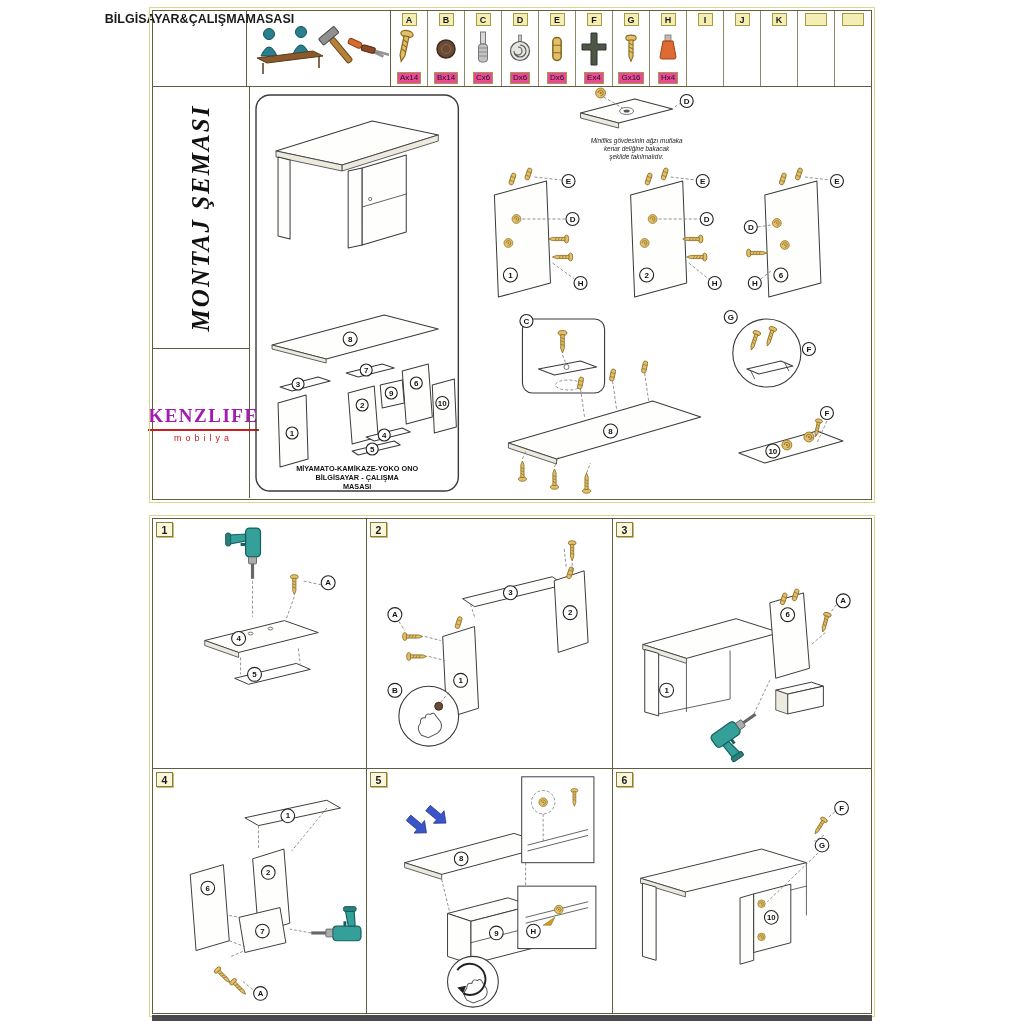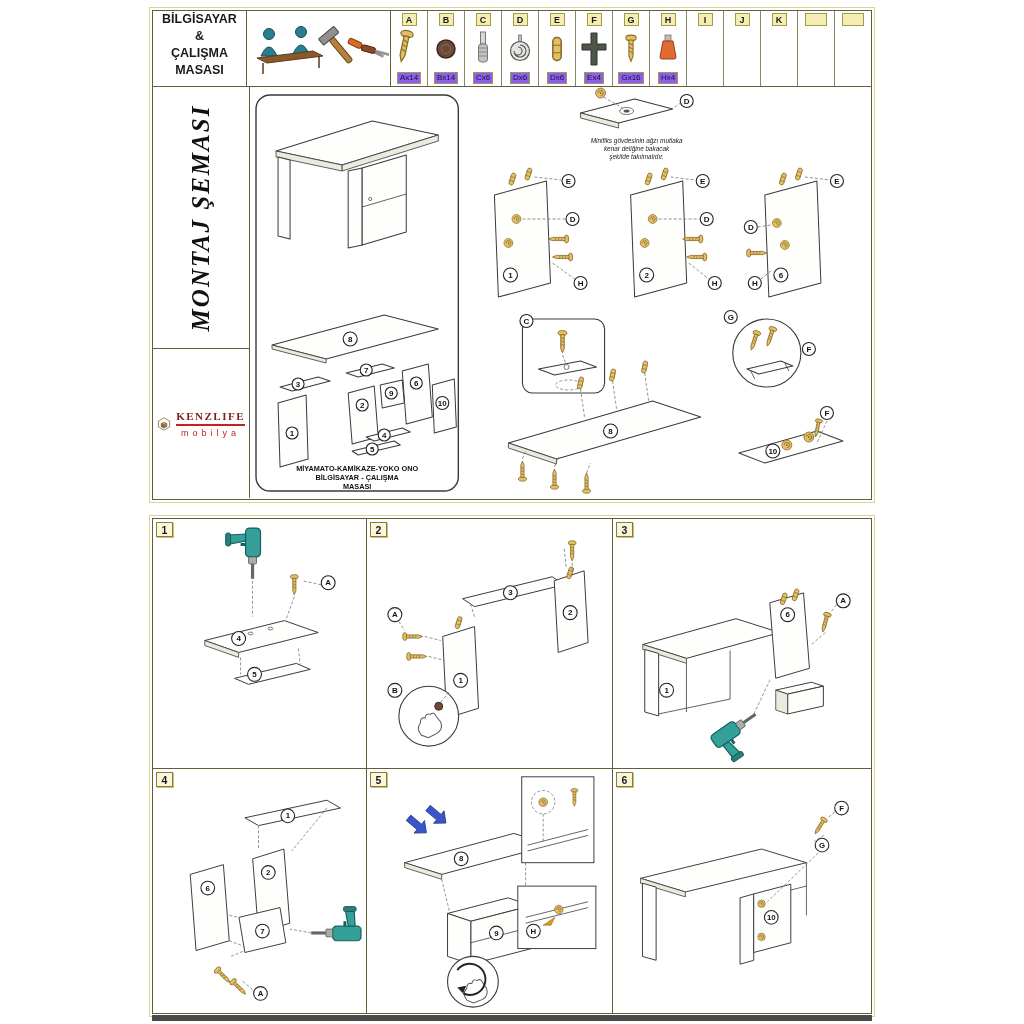--- a/index.html
+++ b/index.html
@@ -1,37 +1,37 @@
 <!DOCTYPE html>
 <html><head>
 <meta charset="utf-8">
 <style>
   *{box-sizing:border-box;margin:0;padding:0}
   html,body{width:1024px;height:1024px;background:#fff}
   body{font-family:"Liberation Sans",sans-serif;color:#1a1a1a;position:relative}
   .sheet-top{position:absolute;left:152px;top:10px;width:720px;height:490px;border:1.5px solid #5f5f40;outline:1px solid #ddd48f;outline-offset:2px;background:#fff}
   .header-row{display:flex;height:76px;border-bottom:1.5px solid #5f5f40}
-  .title-box{width:94px;border-right:1.5px solid #5f5f40;display:flex;flex-direction:column;text-align:center;font-weight:bold;font-size:12.5px;line-height:1.35}
+  .title-box{width:94px;border-right:1.5px solid #5f5f40;display:flex;flex-direction:row;justify-content:center;text-align:center;font-weight:bold;font-size:12.5px;line-height:1.35}
   .tools-box{width:144px;border-right:1.5px solid #5f5f40;display:flex;align-items:center;justify-content:center;overflow:hidden}
   .parts-strip{flex:1;display:flex;overflow:hidden}
   .part-col{width:37px;border-right:1px solid #8a8a6a;display:flex;flex-direction:column;align-items:center;padding-top:2px}
   .part-col.filler{border-right:1px solid #8a8a6a}
   .part-col.last{flex:1;border-right:none}
   .part-letter{min-width:15px;height:13px;background:#f5eeb4;border:1px solid #a59b3f;font-size:9px;font-weight:bold;display:flex;align-items:center;justify-content:center;padding:0 2px}
   .part-letter:empty{min-width:22px}
   .part-icon{flex:1;display:flex;align-items:center;justify-content:center}
-  .part-qty{font-size:8px;background:#8b5cf6;border:1px solid #a59b3f;padding:0 2px;margin-bottom:2px;line-height:10px}
+  .part-qty{font-size:8px;background:#ec4899;border:1px solid #a59b3f;padding:0 2px;margin-bottom:2px;line-height:10px}
   .part-qty:empty{visibility:hidden}
   .mid-row{display:flex;height:411px}
   .left-col{width:97px;border-right:1.5px solid #5f5f40;display:flex;flex-direction:column}
   .montaj-box{height:262px;border-bottom:1.5px solid #5f5f40;position:relative;overflow:hidden}
   .montaj-text{position:absolute;left:50%;top:50%;transform:translate(-50%,-50%) rotate(-90deg);white-space:nowrap;font-family:"Liberation Serif",serif;font-weight:bold;font-style:italic;font-size:25px;letter-spacing:2px;color:#111}
   .logo-box{flex:1;display:flex;align-items:center;justify-content:center;gap:5px;padding:4px}
   .brand-text{display:flex;flex-direction:column;align-items:center;gap:2px}
-  .brand-name{font-family:"Liberation Serif",serif;font-weight:bold;font-size:11px;letter-spacing:1.5px;color:#7f1d1d}
+  .brand-name{font-family:"Liberation Serif",serif;font-weight:bold;font-size:19px;letter-spacing:1.5px;color:#a21caf}
   .brand-rule{width:100%;height:2px;background:#c8201f}
   .brand-sub{color:#c8201f;letter-spacing:4px;font-size:9px;font-weight:normal}
   .main-diagram{flex:1;position:relative}
   .main-diagram svg,.step-svg{display:block;width:100%;height:100%}
   .steps-grid{position:absolute;left:152px;top:518px;width:720px;height:496px;border:1.5px solid #5f5f40;outline:1px solid #ddd48f;outline-offset:2px;display:grid;grid-template-columns:214px 246px 1fr;grid-template-rows:250px 1fr;background:#fff}
   .step-panel{position:relative;border-right:1px solid #5f5f40;border-bottom:1px solid #5f5f40;overflow:hidden}
   .step-panel:nth-child(3n){border-right:none}
   .step-panel:nth-child(n+4){border-bottom:none}
   .step-num{position:absolute;top:3px;left:3px;width:17px;height:15px;border:1px solid #8a7d3a;background:#faf6dc;font-weight:bold;font-size:10.5px;display:flex;align-items:center;justify-content:center;box-shadow:1px 1px 0 #c9bd7a;z-index:2}
   .step-svg{position:absolute;inset:0}

